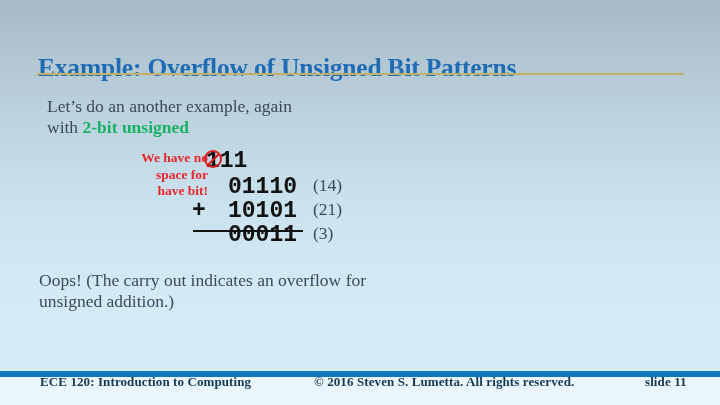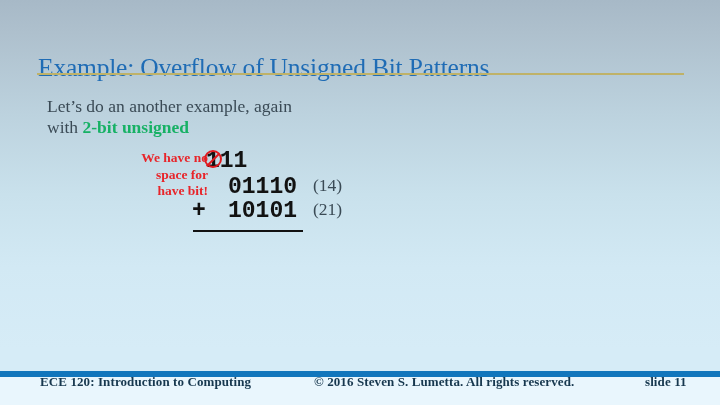--- a/index.html
+++ b/index.html
@@ -58,21 +58,21 @@
   #footer-slide { left: 645px; }
 
   
   #title {
     position: absolute;
     left: 38px;
     top: 36px;
     width: 650px;
     font-family: "Liberation Serif", serif;
     font-size: 25.5px;
-    font-weight: normal;
+    font-weight: bold;
     color: #1f6cb5;
     letter-spacing: -0.2px;
     white-space: nowrap;
   }
   #title-rule {
     position: absolute;
     left: 37px;
     top: 73px;
     width: 647px;
     height: 2px;
@@ -220,23 +220,32 @@
     </div>
 
     <div class="mrow">
       <span class="op">+</span>
       <span class="digits">10101</span>
       <span class="paren">(21)</span>
     </div>
 
     <div id="add-rule"></div>
 
-
-  </div>
-
+    <div class="mrow">
+      <span class="op"></span>
+      <span class="digits">00011</span>
+      <span class="paren">(3)</span>
+    </div>
+
+  </div>
+
+  <div id="outro">
+    <span>Oops! (The carry out indicates an overflow for</span><br>
+    <span>unsigned addition.)</span>
+  </div>
 
   <div id="footer-rule"></div>
   <div id="footer-band"></div>
   <div class="footer-text" id="footer-course">ECE 120: Introduction to Computing</div>
   <div class="footer-text" id="footer-copyright">© 2016 Steven S. Lumetta.  All rights reserved.</div>
   <div class="footer-text" id="footer-slide">slide 11</div>
 
 </div>
 
 </body></html>

